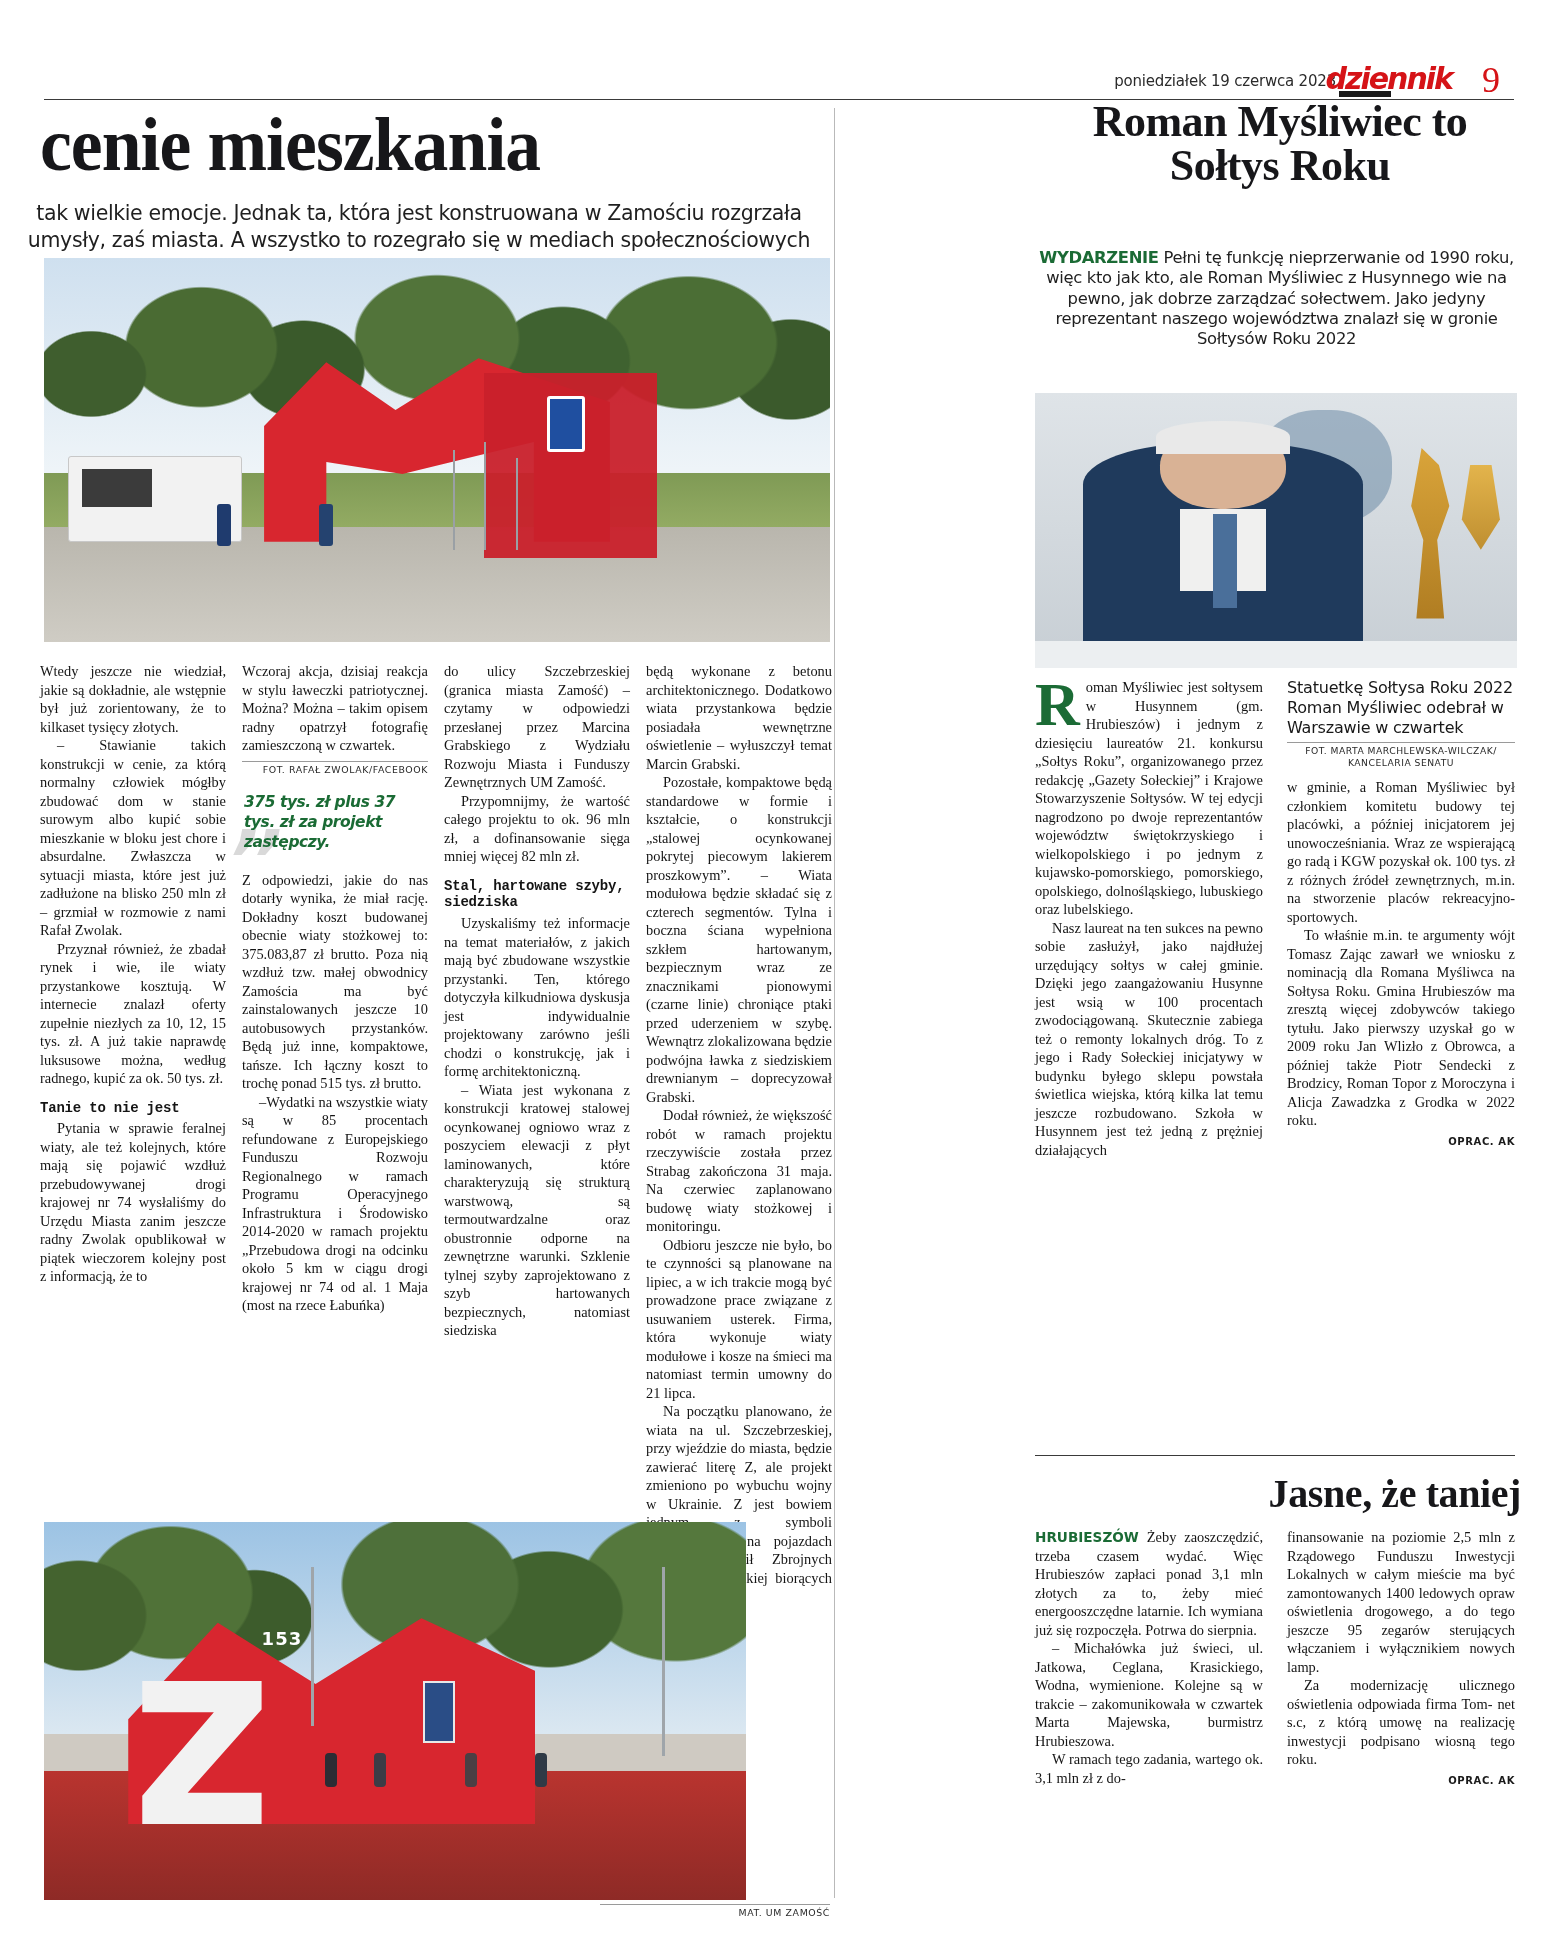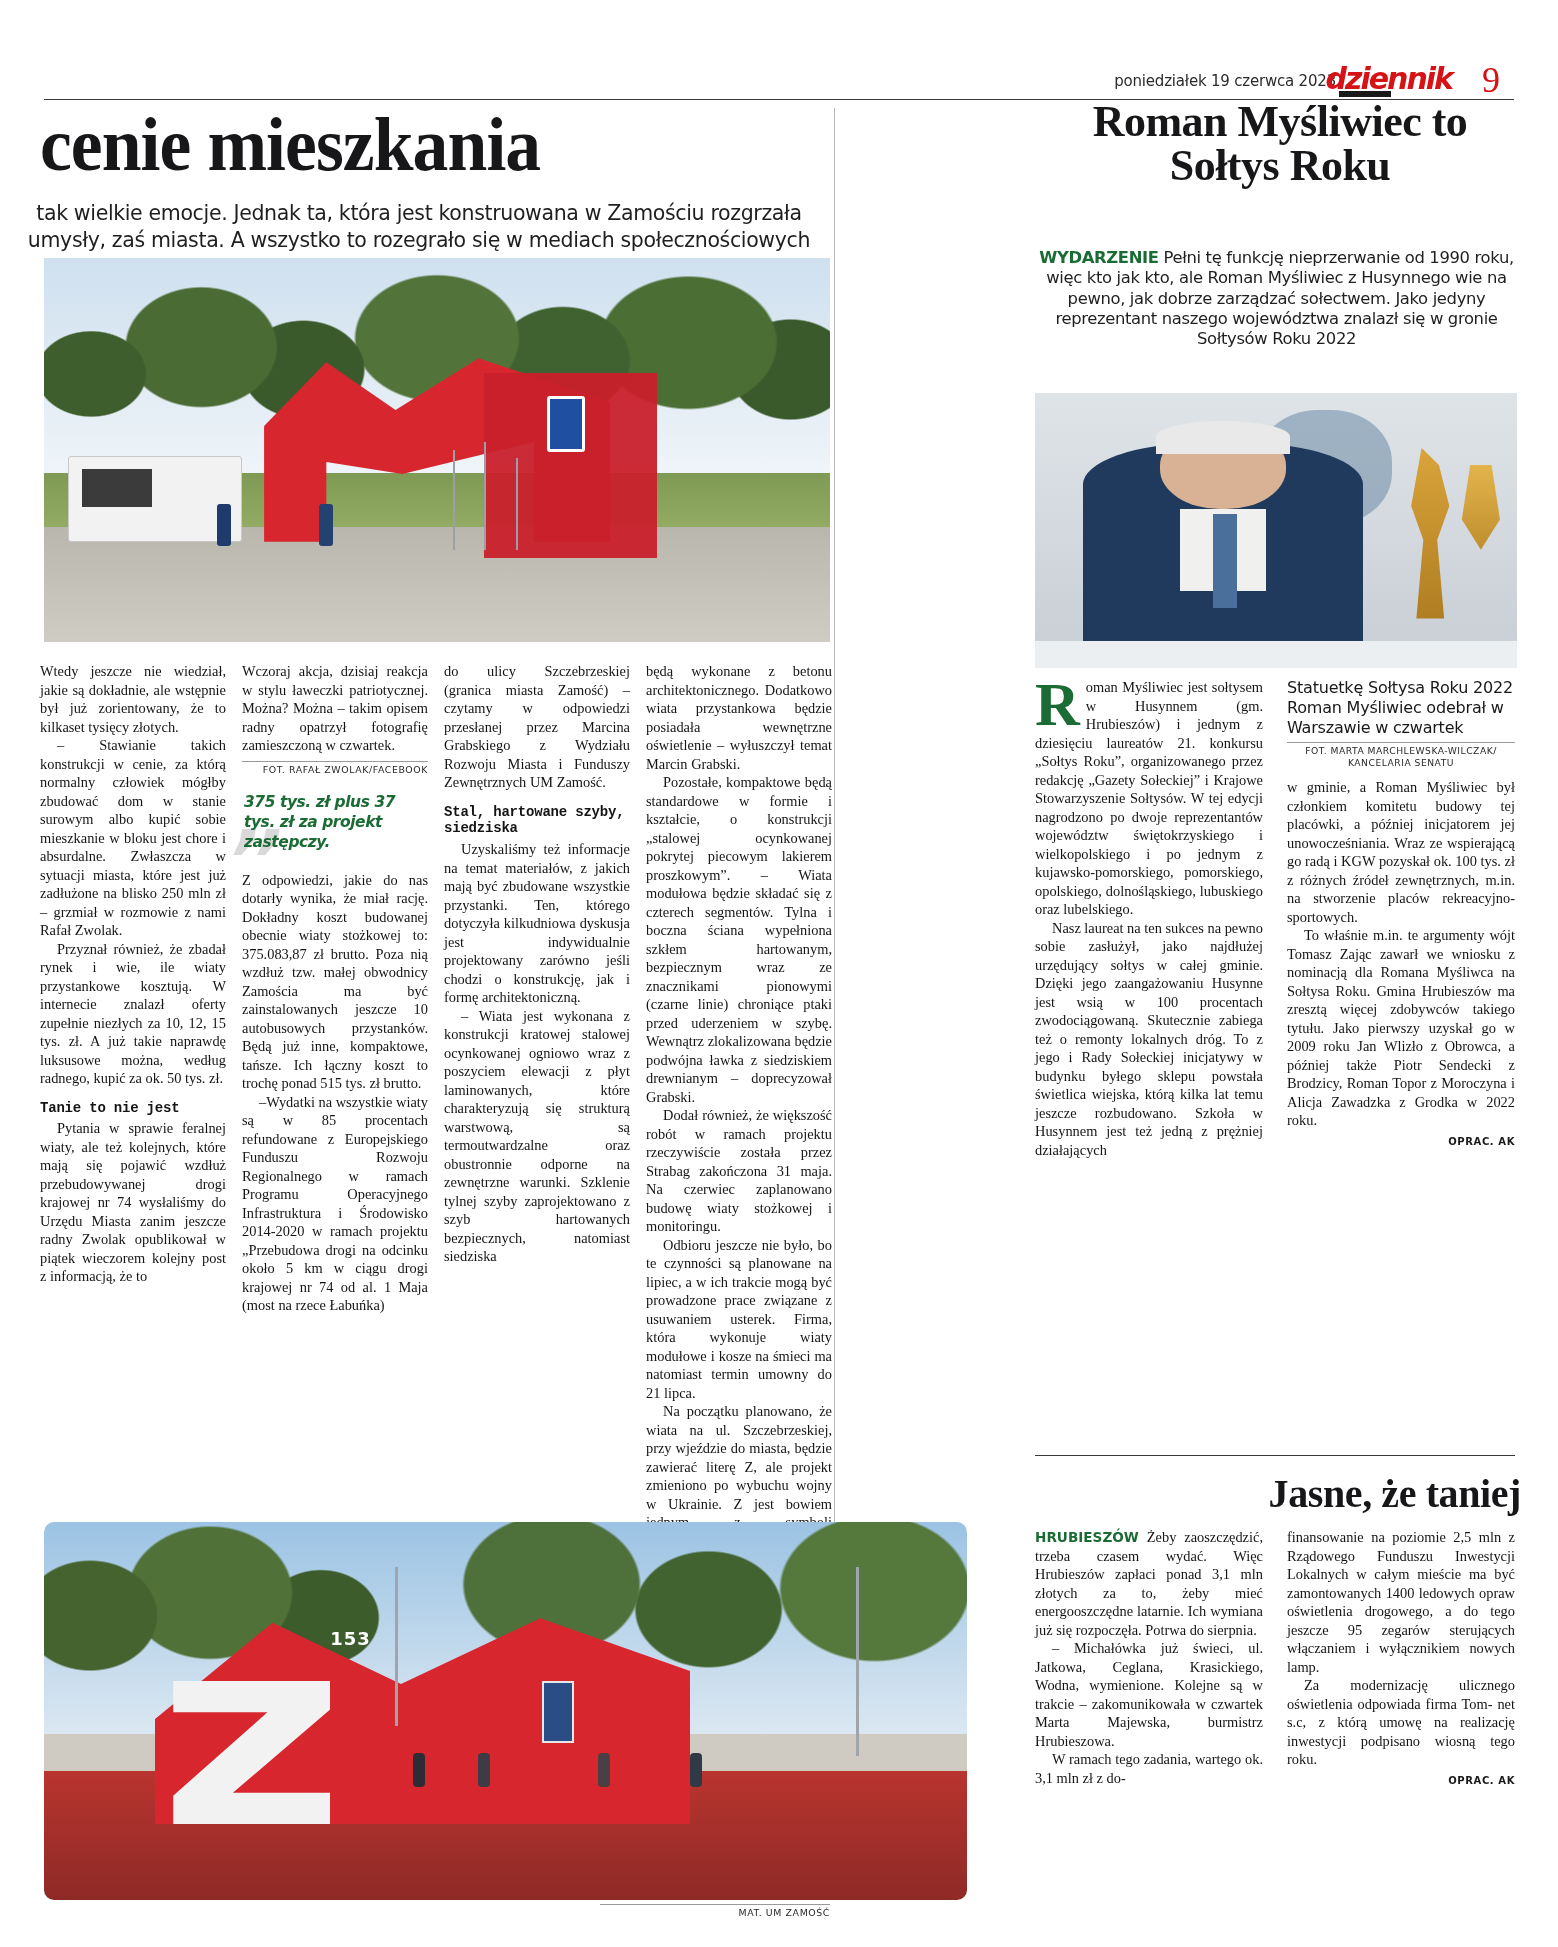--- a/index.html
+++ b/index.html
@@ -39,21 +39,21 @@
   .credit{font-family:"DejaVu Sans",sans-serif;font-size:9.4px;letter-spacing:.6px;color:#2a2a2a;text-align:right;border-top:1px solid #9a9a9a;padding-top:2px;margin-top:6px;}
 
   
   .pullquote{position:relative;margin:10px 0 10px 0;padding:6px 0 8px 2px;min-height:56px;}
   .pullquote .qmark{position:absolute;left:-6px;top:0;font-family:"DejaVu Sans",sans-serif;font-weight:bold;font-style:italic;font-size:78px;color:#d9d9d9;line-height:.8;letter-spacing:-6px;z-index:0;}
   .pullquote .qtext{position:relative;z-index:1;font-family:"DejaVu Sans",sans-serif;font-style:italic;font-weight:bold;font-size:15.5px;line-height:1.32;color:#1b6b35;letter-spacing:-.45px;}
 
   .green-b{color:#1b6b35;font-weight:bold;text-align:center;}
 
   
-  .photo-bottom{position:absolute;left:44px;top:1522px;width:923px;height:378px;overflow:hidden;border-radius:10px;}
+  .photo-bottom{position:absolute;left:44px;top:1522px;width:702px;height:378px;overflow:hidden;}
   .cap-bottom{position:absolute;left:600px;top:1904px;width:230px;font-family:"DejaVu Sans",sans-serif;font-size:9.4px;letter-spacing:.6px;text-align:right;color:#2a2a2a;border-top:1px solid #9a9a9a;padding-top:2px;}
 
   
   .vrule{position:absolute;left:834px;top:108px;width:1px;height:1790px;background:#b9b9b9;}
   .hrule-right{position:absolute;left:1035px;top:1455px;width:480px;height:1px;background:#3a3a3a;}
 
   
   .r-head{position:absolute;left:1035px;top:100px;width:490px;
     font-family:"Liberation Serif",serif;font-weight:bold;font-size:44px;line-height:1.0;text-align:center;color:#17171a;letter-spacing:-.5px;}
   .r-lead{position:absolute;left:1035px;top:248px;width:483px;
@@ -184,20 +184,21 @@
       <div class="pullquote">
         <div class="qmark">,,</div>
         <div class="qtext">375 tys. zł plus 37 tys. zł za projekt zastępczy.</div>
       </div>
       <p class="noind">Z odpowiedzi, jakie do nas dotarły wynika, że miał rację. Dokładny koszt budowanej obecnie wiaty stożkowej to: 375.083,87 zł brutto. Poza nią wzdłuż tzw. małej obwodnicy Zamościa ma być zainstalowanych jeszcze 10 autobusowych przystanków. Będą już inne, kompaktowe, tańsze. Ich łączny koszt to trochę ponad 515 tys. zł brutto.</p>
       <p>–Wydatki na wszystkie wiaty są w 85 procentach refundowane z Europejskiego Funduszu Rozwoju Regionalnego w ramach Programu Operacyjnego Infrastruktura i Środowisko 2014-2020 w ramach projektu „Przebudowa drogi na odcinku około 5 km w ciągu drogi krajowej nr 74 od al. 1 Maja (most na rzece Łabuńka)</p>
     </div>
 
     <div class="col c3">
       <p class="noind">do ulicy Szczebrzeskiej (granica miasta Zamość) – czytamy w odpowiedzi przesłanej przez Marcina Grabskiego z Wydziału Rozwoju Miasta i Funduszy Zewnętrznych UM Zamość.</p>
+      <p>Przypomnijmy, że wartość całego projektu to ok. 96 mln zł, a dofinansowanie sięga mniej więcej 82 mln zł.</p>
       <h4>Stal, hartowane szyby, siedziska</h4>
       <p>Uzyskaliśmy też informacje na temat materiałów, z jakich mają być zbudowane wszystkie przystanki. Ten, którego dotyczyła kilkudniowa dyskusja jest indywidualnie projektowany zarówno jeśli chodzi o konstrukcję, jak i formę architektoniczną.</p>
       <p>– Wiata jest wykonana z konstrukcji kratowej stalowej ocynkowanej ogniowo wraz z poszyciem elewacji z płyt laminowanych, które charakteryzują się strukturą warstwową, są termoutwardzalne oraz obustronnie odporne na zewnętrzne warunki. Szklenie tylnej szyby zaprojektowano z szyb hartowanych bezpiecznych, natomiast siedziska</p>
     </div>
 
     <div class="col c4">
       <p class="noind">będą wykonane z betonu architektonicznego. Dodatkowo wiata przystankowa będzie posiadała wewnętrzne oświetlenie – wyłuszczył temat Marcin Grabski.</p>
       <p>Pozostałe, kompaktowe będą standardowe w formie i kształcie, o konstrukcji „stalowej ocynkowanej pokrytej piecowym lakierem proszkowym”. – Wiata modułowa będzie składać się z czterech segmentów. Tylna i boczna ściana wypełniona szkłem hartowanym, bezpiecznym wraz ze znacznikami pionowymi (czarne linie) chroniące ptaki przed uderzeniem w szybę. Wewnątrz zlokalizowana będzie podwójna ławka z siedziskiem drewnianym – doprecyzował Grabski.</p>
       <p>Dodał również, że większość robót w ramach projektu rzeczywiście została przez Strabag zakończona 31 maja. Na czerwiec zaplanowano budowę wiaty stożkowej i monitoringu.</p>
       <p>Odbioru jeszcze nie było, bo te czynności są planowane na lipiec, a w ich trakcie mogą być prowadzone prace związane z usuwaniem usterek. Firma, która wykonuje wiaty modułowe i kosze na śmieci ma natomiast termin umowny do 21 lipca.</p>

